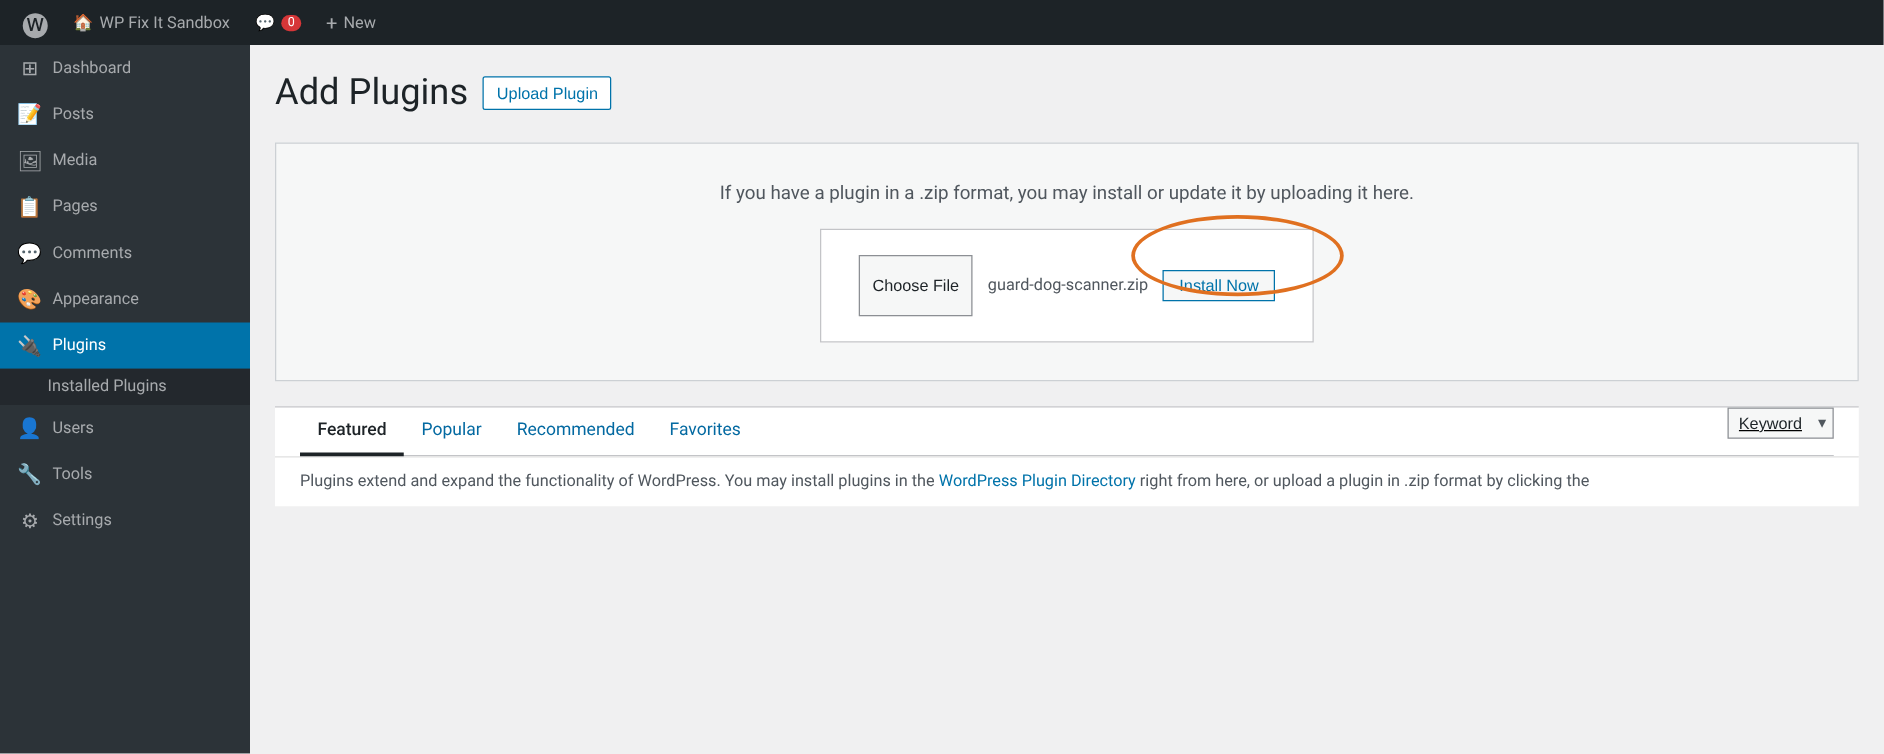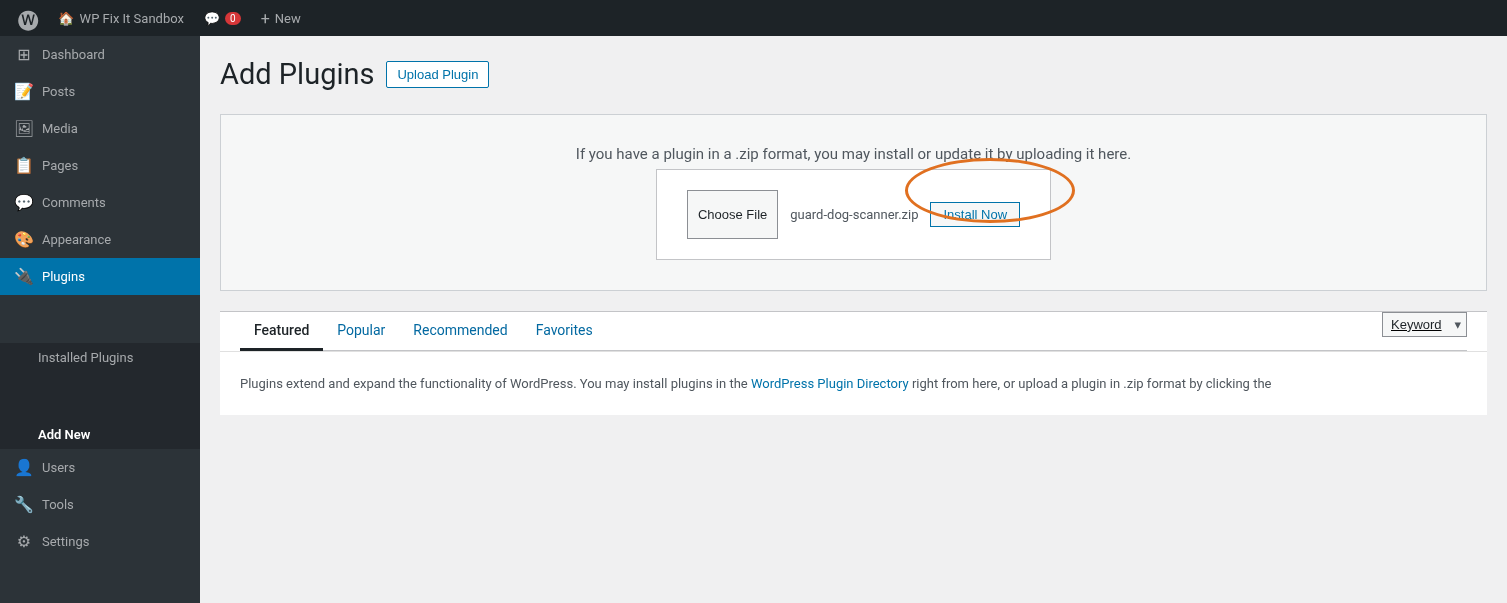--- a/index.html
+++ b/index.html
@@ -64,21 +64,20 @@
     .sidebar-menu-item.active { background: #0073aa; color: #fff; }
     .sidebar-menu-item .menu-icon { font-size: 16px; width: 20px; text-align: center; }
     .sidebar-submenu { background: #23282d; }
     .sidebar-submenu-item {
       display: block;
       padding: 7px 10px 7px 38px;
       color: #a7aaad;
       cursor: pointer;
       font-size: 13px;
       text-decoration: none;
-      margin-top: 48px;
     }
     .sidebar-submenu-item.current { color: #fff; font-weight: 600; }
 
     
     .main-content {
       flex: 1;
       overflow-y: auto;
       background: #f0f0f1;
       padding: 20px 20px 0 20px;
     }
@@ -110,21 +109,21 @@
     .upload-area {
       background: #f6f7f7;
       border: 1px solid #ccd0d4;
       padding: 30px 20px;
       margin-bottom: 20px;
       text-align: center;
     }
     .upload-description {
       color: #50575e;
       font-size: 15px;
-      margin-bottom: 6px;
+      margin-bottom: 20px;
     }
     .file-upload-box {
       border: 1px solid #c3c4c7;
       background: #fff;
       padding: 20px 30px;
       display: inline-flex;
       align-items: center;
       gap: 12px;
       position: relative;
     }
@@ -212,21 +211,21 @@
     .select-wrapper::after {
       content: '▾';
       position: absolute;
       right: 6px;
       color: #50575e;
       pointer-events: none;
     }
 
     
     .plugins-info {
-      padding: 24px 20px;
+      padding: 12px 20px;
       background: #fff;
       font-size: 13px;
       color: #50575e;
       border-top: 1px solid #e0e0e0;
     }
     .plugins-info a { color: #0073aa; text-decoration: none; }
   </style>
 </head>
 <body>
 
@@ -283,23 +282,20 @@
     </div>
 
     <div class="sidebar-menu-item active">
       <span class="menu-icon">🔌</span>
       <span>Plugins</span>
     </div>
 
     <div class="sidebar-submenu">
       <div class="sidebar-submenu-item">
         <span>Installed Plugins</span>
-      </div>
-      <div class="sidebar-submenu-item current">
-        <span>Add New</span>
       </div>
     </div>
 
     <div class="sidebar-menu-item">
       <span class="menu-icon">👤</span>
       <span>Users</span>
     </div>
 
     <div class="sidebar-menu-item">
       <span class="menu-icon">🔧</span>

